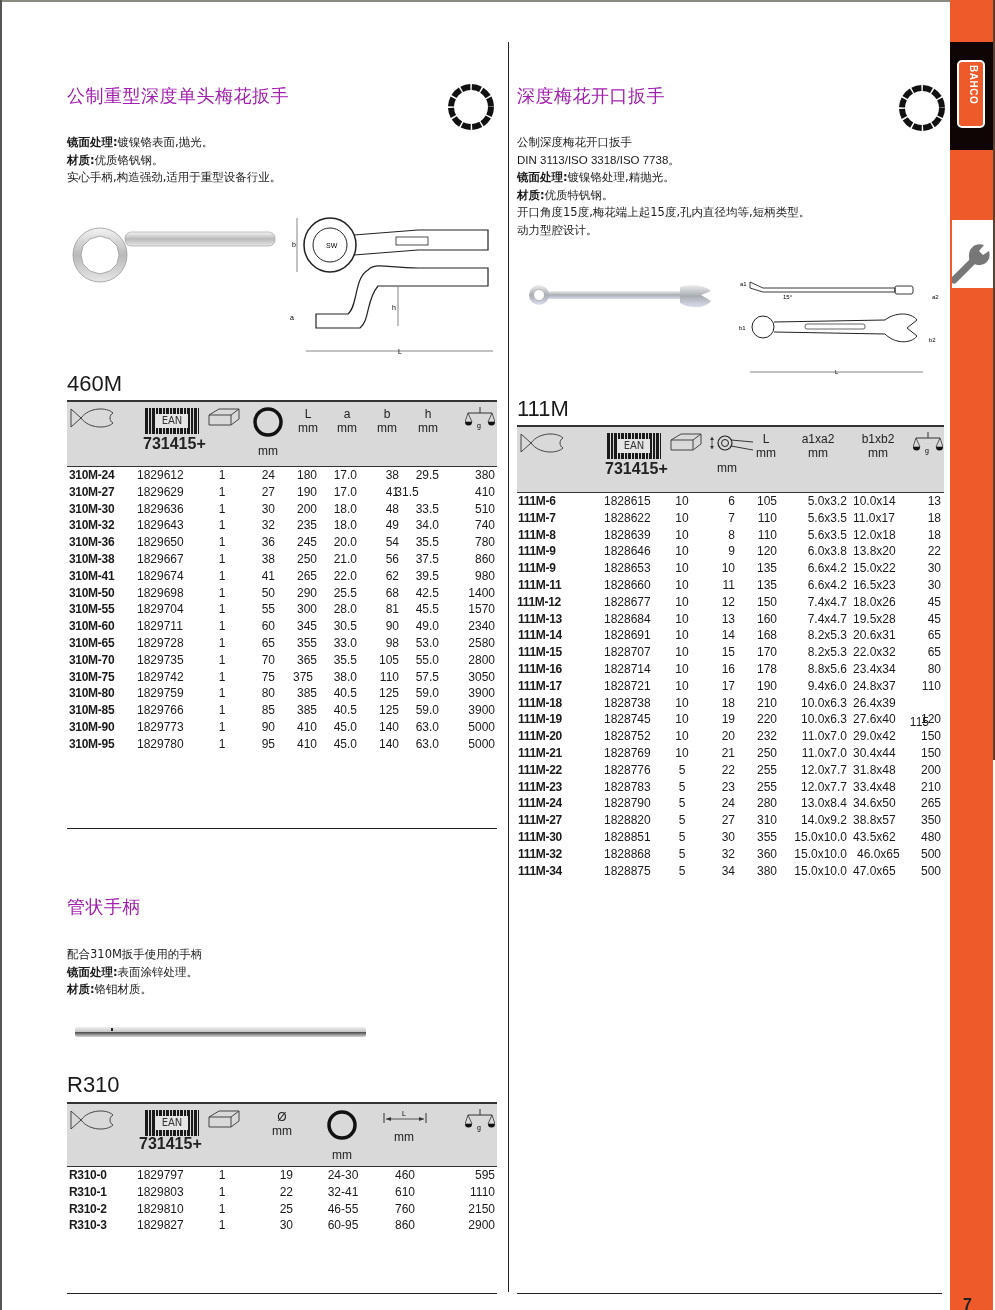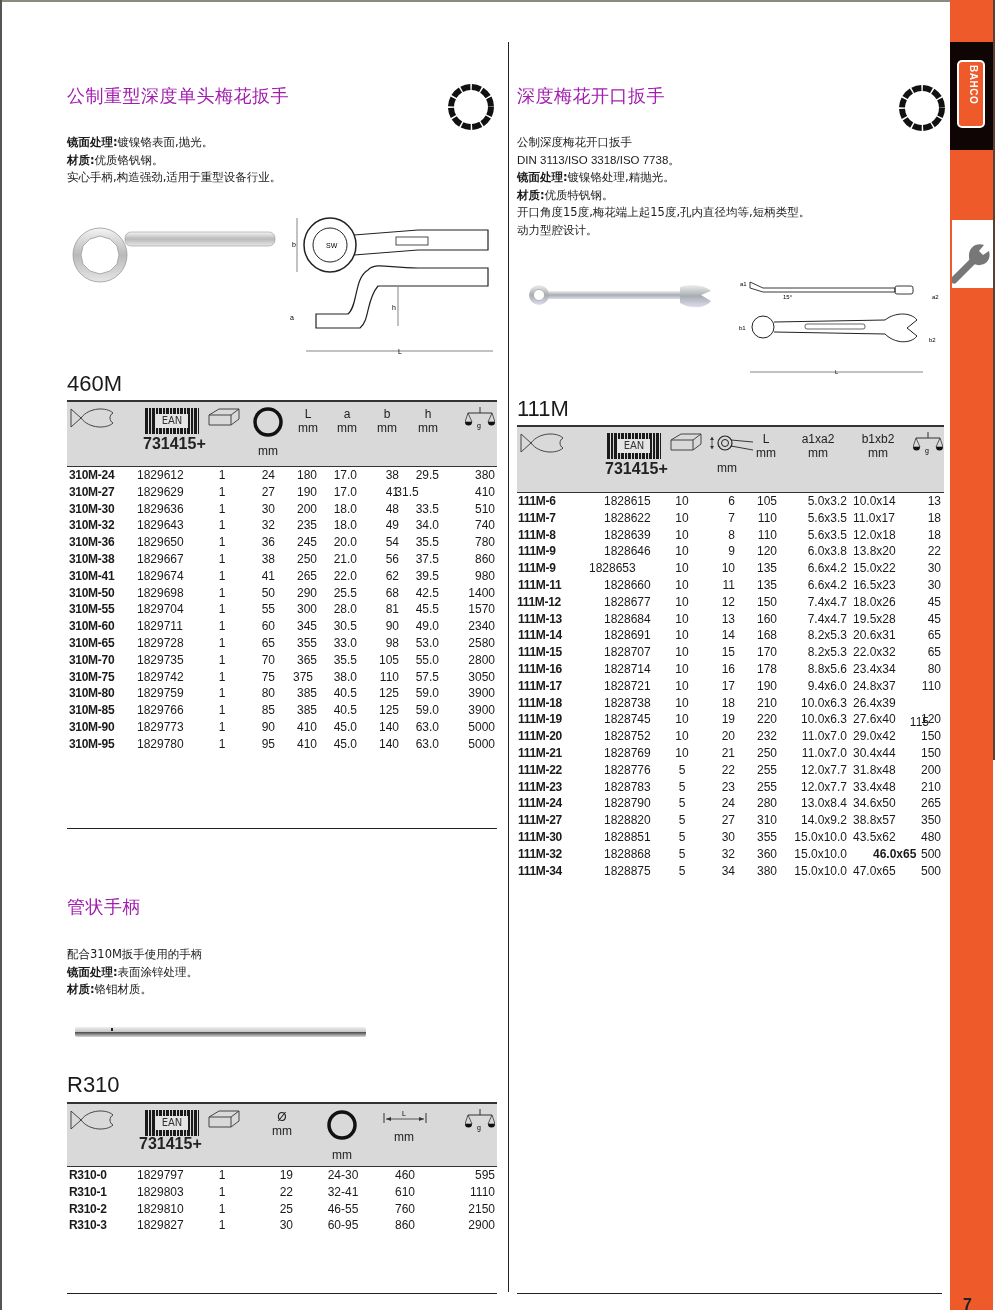--- a/index.html
+++ b/index.html
@@ -563,21 +563,21 @@
         <div class="c " style="left: 87px;">1828646</div>
         <div class="c ctr" style="left: 150px; width: 30px;">10</div>
         <div class="c r" style="left: 196px; width: 22px;">9</div>
         <div class="c r" style="left: 232px; width: 28px;">120</div>
         <div class="c r" style="left: 270px; width: 60px;">6.0x3.8</div>
         <div class="c " style="left: 336px;">13.8x20</div>
         <div class="c r" style="left: 390px; width: 34px;">22</div>
       </div>
       <div class="row">
         <div class="c model" style="left: 1px;">111M-9</div>
-        <div class="c " style="left: 72px;">1828653</div>
+        <div class="c " style="left: 87px;">1828653</div>
         <div class="c ctr" style="left: 150px; width: 30px;">10</div>
         <div class="c r" style="left: 196px; width: 22px;">10</div>
         <div class="c r" style="left: 232px; width: 28px;">135</div>
         <div class="c r" style="left: 270px; width: 60px;">6.6x4.2</div>
         <div class="c " style="left: 336px;">15.0x22</div>
         <div class="c r" style="left: 390px; width: 34px;">30</div>
       </div>
       <div class="row">
         <div class="c model" style="left: 1px;">111M-11</div>
         <div class="c " style="left: 87px;">1828660</div>
@@ -738,21 +738,21 @@
         <div class="c " style="left: 336px;">43.5x62</div>
         <div class="c r" style="left: 390px; width: 34px;">480</div>
       </div>
       <div class="row">
         <div class="c model" style="left: 1px;">111M-32</div>
         <div class="c " style="left: 87px;">1828868</div>
         <div class="c ctr" style="left: 150px; width: 30px;">5</div>
         <div class="c r" style="left: 196px; width: 22px;">32</div>
         <div class="c r" style="left: 232px; width: 28px;">360</div>
         <div class="c r" style="left: 270px; width: 60px;">15.0x10.0</div>
-        <div class="c " style="left: 356px; font-weight: bold;">46.0x65</div>
+        <div class="c " style="left: 340px;">46.0x65</div>
         <div class="c r" style="left: 390px; width: 34px;">500</div>
       </div>
       <div class="row">
         <div class="c model" style="left: 1px;">111M-34</div>
         <div class="c " style="left: 87px;">1828875</div>
         <div class="c ctr" style="left: 150px; width: 30px;">5</div>
         <div class="c r" style="left: 196px; width: 22px;">34</div>
         <div class="c r" style="left: 232px; width: 28px;">380</div>
         <div class="c r" style="left: 270px; width: 60px;">15.0x10.0</div>
         <div class="c " style="left: 336px;">47.0x65</div>

